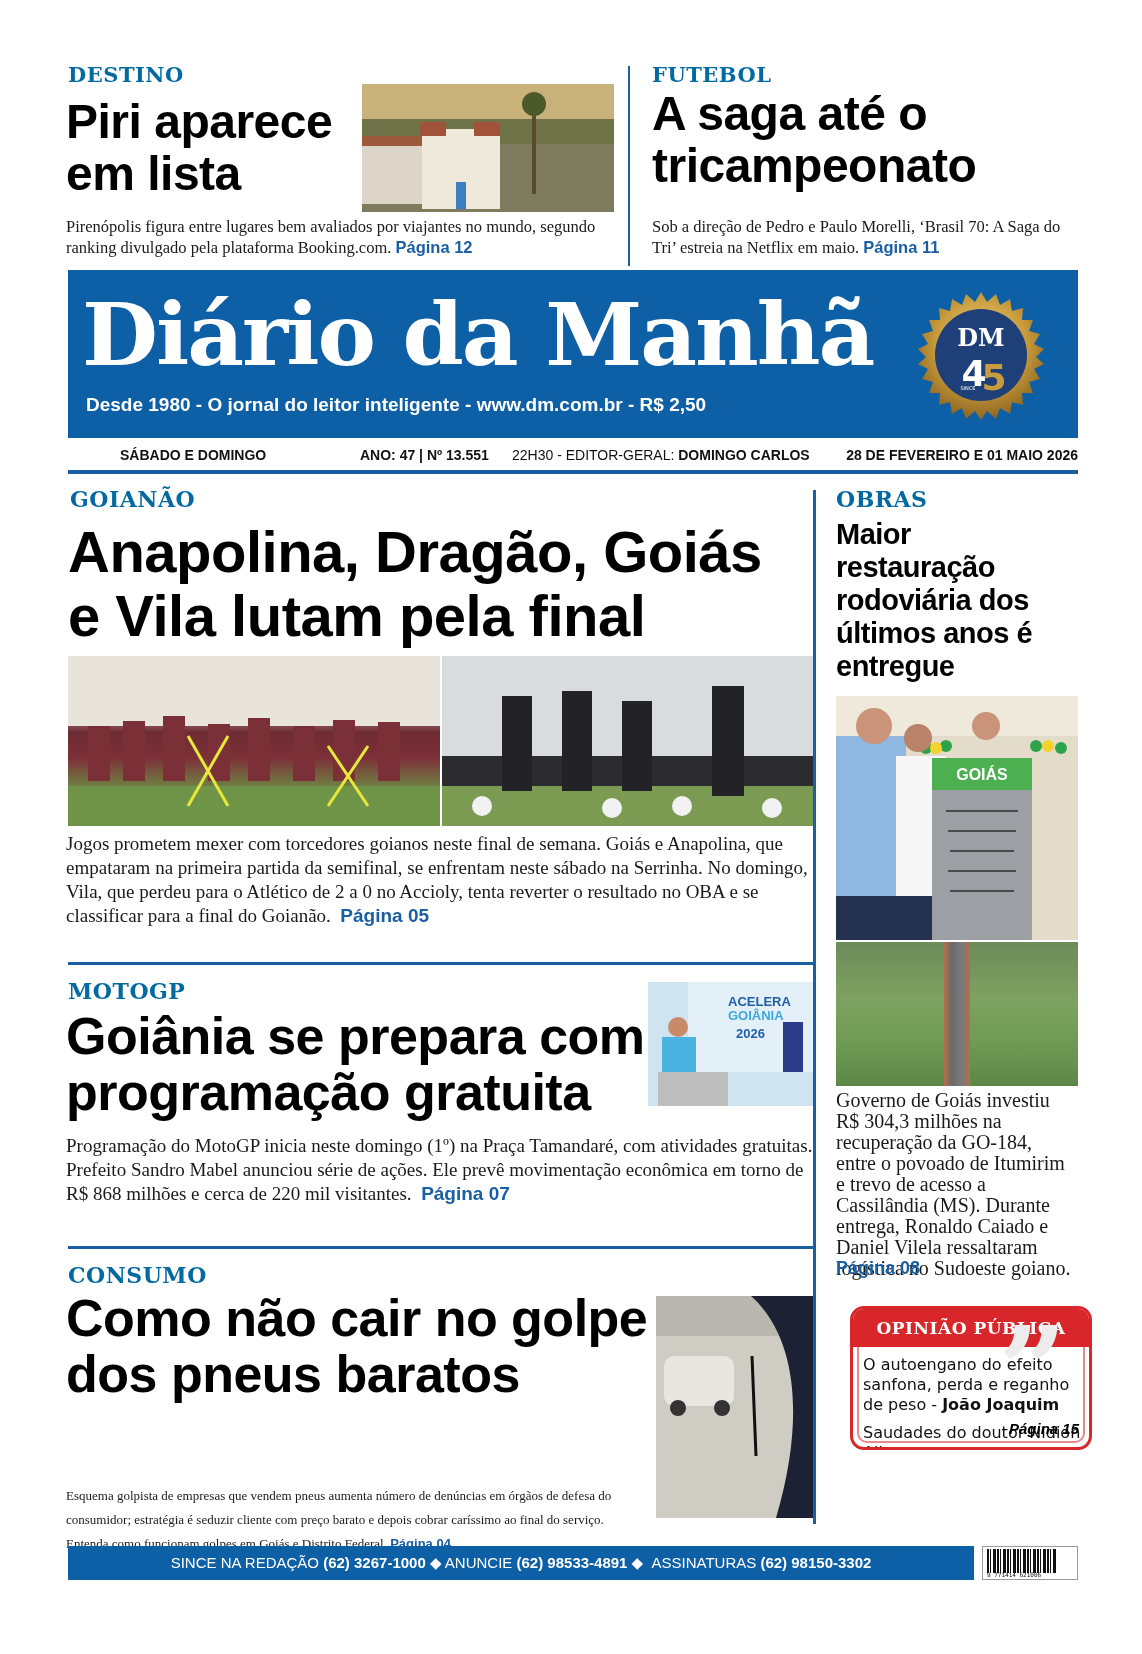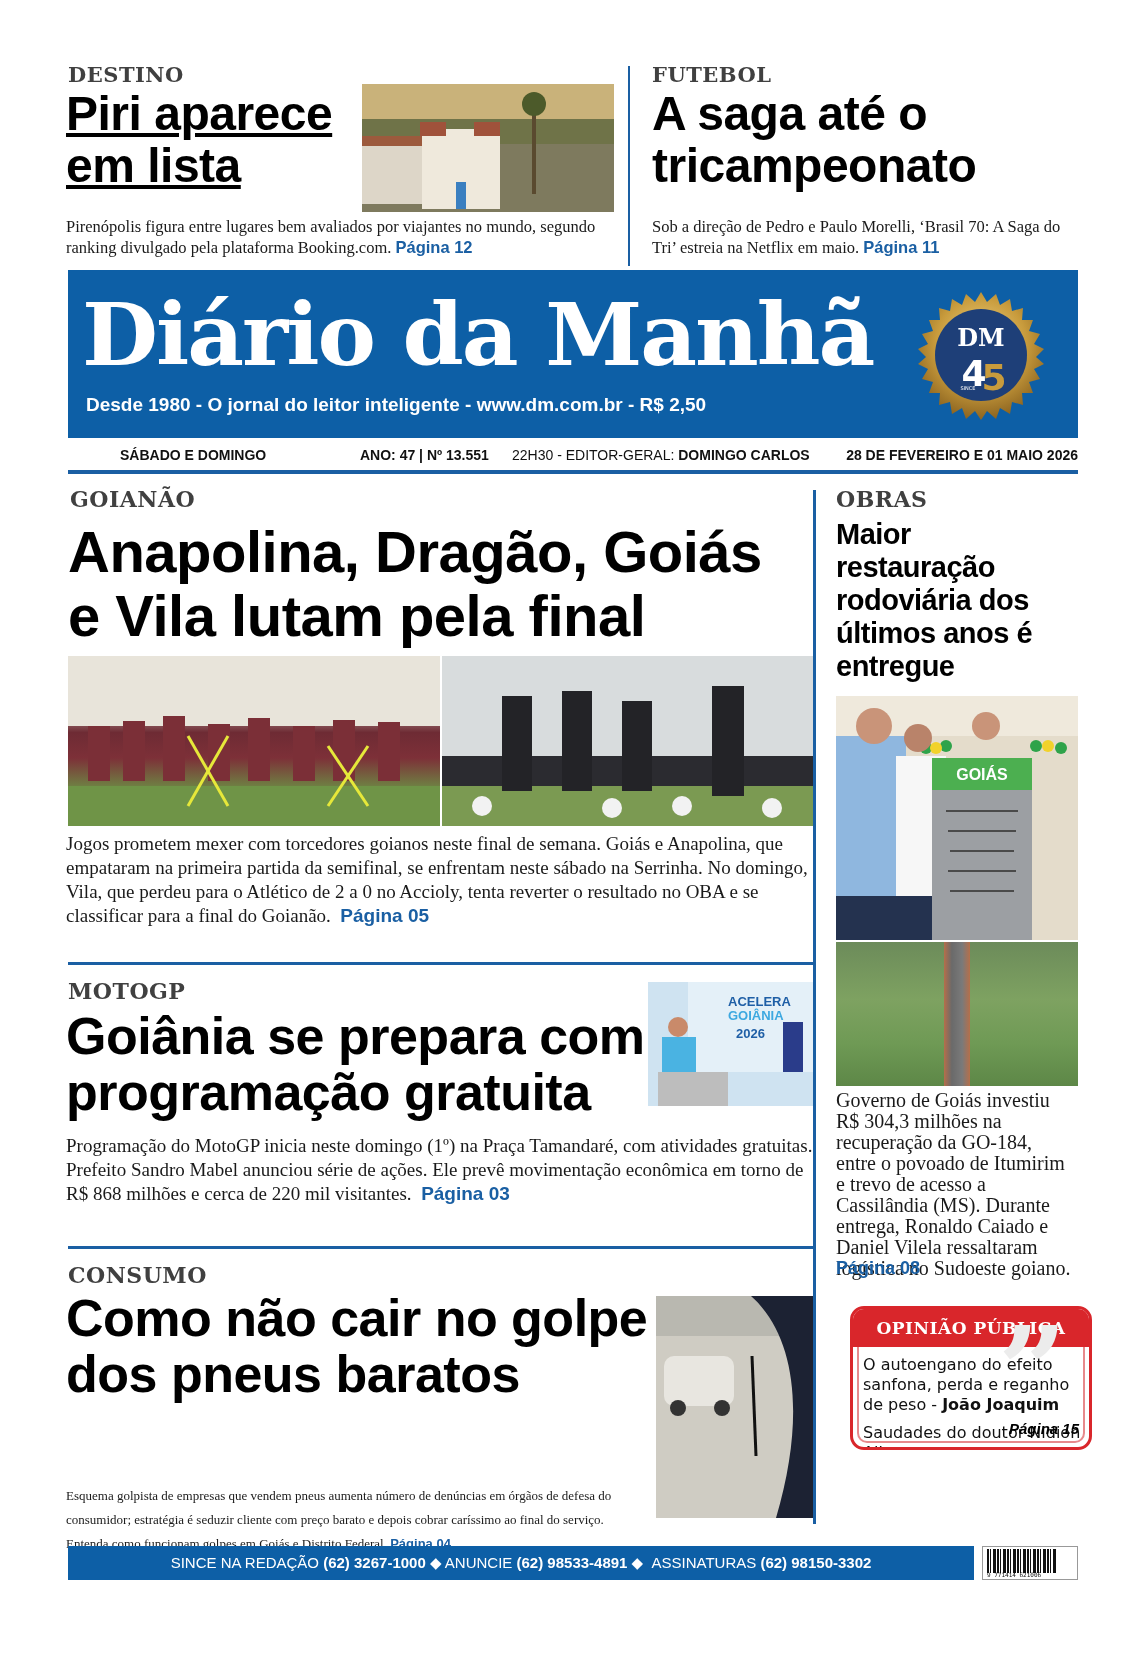--- a/index.html
+++ b/index.html
@@ -1,29 +1,29 @@
 <!DOCTYPE html>
 <html><head>
 <meta charset="utf-8">
 <style>
   * { box-sizing: border-box; margin: 0; padding: 0; }
   html, body { width: 1142px; height: 1654px; background: #ffffff; overflow: hidden; }
   body { position: relative; font-family: "DejaVu Serif", serif; color: #111; }
 
   .abs { position: absolute; }
-  .kicker { font-family: "DejaVu Serif", serif; font-weight: bold; color: #404040; letter-spacing: 0.5px; }
+  .kicker { font-family: "DejaVu Serif", serif; font-weight: bold; color: #0369a1; letter-spacing: 0.5px; }
   .headline { font-family: "Liberation Sans", sans-serif; font-weight: bold; color: #000; letter-spacing: -0.5px; }
   .body-text { font-family: "Liberation Serif", serif; color: #1a1a1a; }
   .page-ref { font-family: "Liberation Sans", sans-serif; color: #1a5fa3; font-weight: bold; }
   .photo { overflow: hidden; position: absolute; }
   .rule-blue { position: absolute; background: #1a5fa3; }
 
   
   #teaser1-kicker { left: 68px; top: 62px; font-size: 21px; }
-  #teaser1-head { left: 66px; top: 88px; width: 290px; font-size: 48px; line-height: 52px; text-decoration: underline; }
+  #teaser1-head { left: 66px; top: 96px; width: 290px; font-size: 48px; line-height: 52px; }
   #teaser1-photo { left: 362px; top: 84px; width: 252px; height: 128px;
      background: linear-gradient(180deg, #a9a48a 0%, #d4b36a 20%, #8a8b5c 35%, #6d6a4e 55%, #b6b1a3 75%, #7b7158 100%); }
   #teaser1-text { left: 66px; top: 216px; width: 550px; font-size: 16.5px; line-height: 21px; }
 
   #teaser-divider { left: 628px; top: 66px; width: 2px; height: 200px; }
 
   #teaser2-kicker { left: 652px; top: 62px; font-size: 21px; }
   #teaser2-head { left: 652px; top: 88px; width: 420px; font-size: 48px; line-height: 52px; }
   #teaser2-text { left: 652px; top: 216px; width: 430px; font-size: 16.5px; line-height: 21px; }
 
@@ -218,21 +218,21 @@
     <text x="80" y="38" font-family="Liberation Sans, sans-serif" font-weight="bold" font-size="13" fill="#3da8e0">GOIÂNIA</text>
     <text x="88" y="56" font-family="Liberation Sans, sans-serif" font-weight="bold" font-size="13" fill="#1f5fa6">2026</text>
     <circle cx="30" cy="45" r="10" fill="#c98a6a"></circle>
     <rect x="14" y="55" width="34" height="40" fill="#4ab3e2"></rect>
     <rect x="10" y="90" width="70" height="34" fill="#bdbdbd"></rect>
     <rect x="135" y="40" width="20" height="50" fill="#2a3c8a"></rect>
   </svg>
 </div>
 <div class="abs body-text" id="moto-text">
   <span>Programação do MotoGP inicia neste domingo (1º) na Praça Tamandaré, com atividades gratuitas. Prefeito Sandro Mabel anunciou série de ações. Ele prevê movimentação econômica em torno de R$ 868 milhões e cerca de 220 mil visitantes.</span>&nbsp;
-  <span class="page-ref">Página 03</span>
+  <span class="page-ref">Página 07</span>
 </div>
 <div class="rule-blue" id="moto-rule"></div>
 
 <div class="abs kicker" id="cons-kicker">CONSUMO</div>
 <div class="abs headline" id="cons-head">Como não cair no golpe dos pneus baratos</div>
 <div class="photo" id="cons-photo">
   <svg width="160" height="222">
     <rect x="0" y="0" width="160" height="222" fill="#cfccc3"></rect>
     <rect x="0" y="0" width="160" height="40" fill="#b9b8b0"></rect>
     <rect x="8" y="60" width="70" height="50" rx="10" fill="#e8e6e0"></rect>

